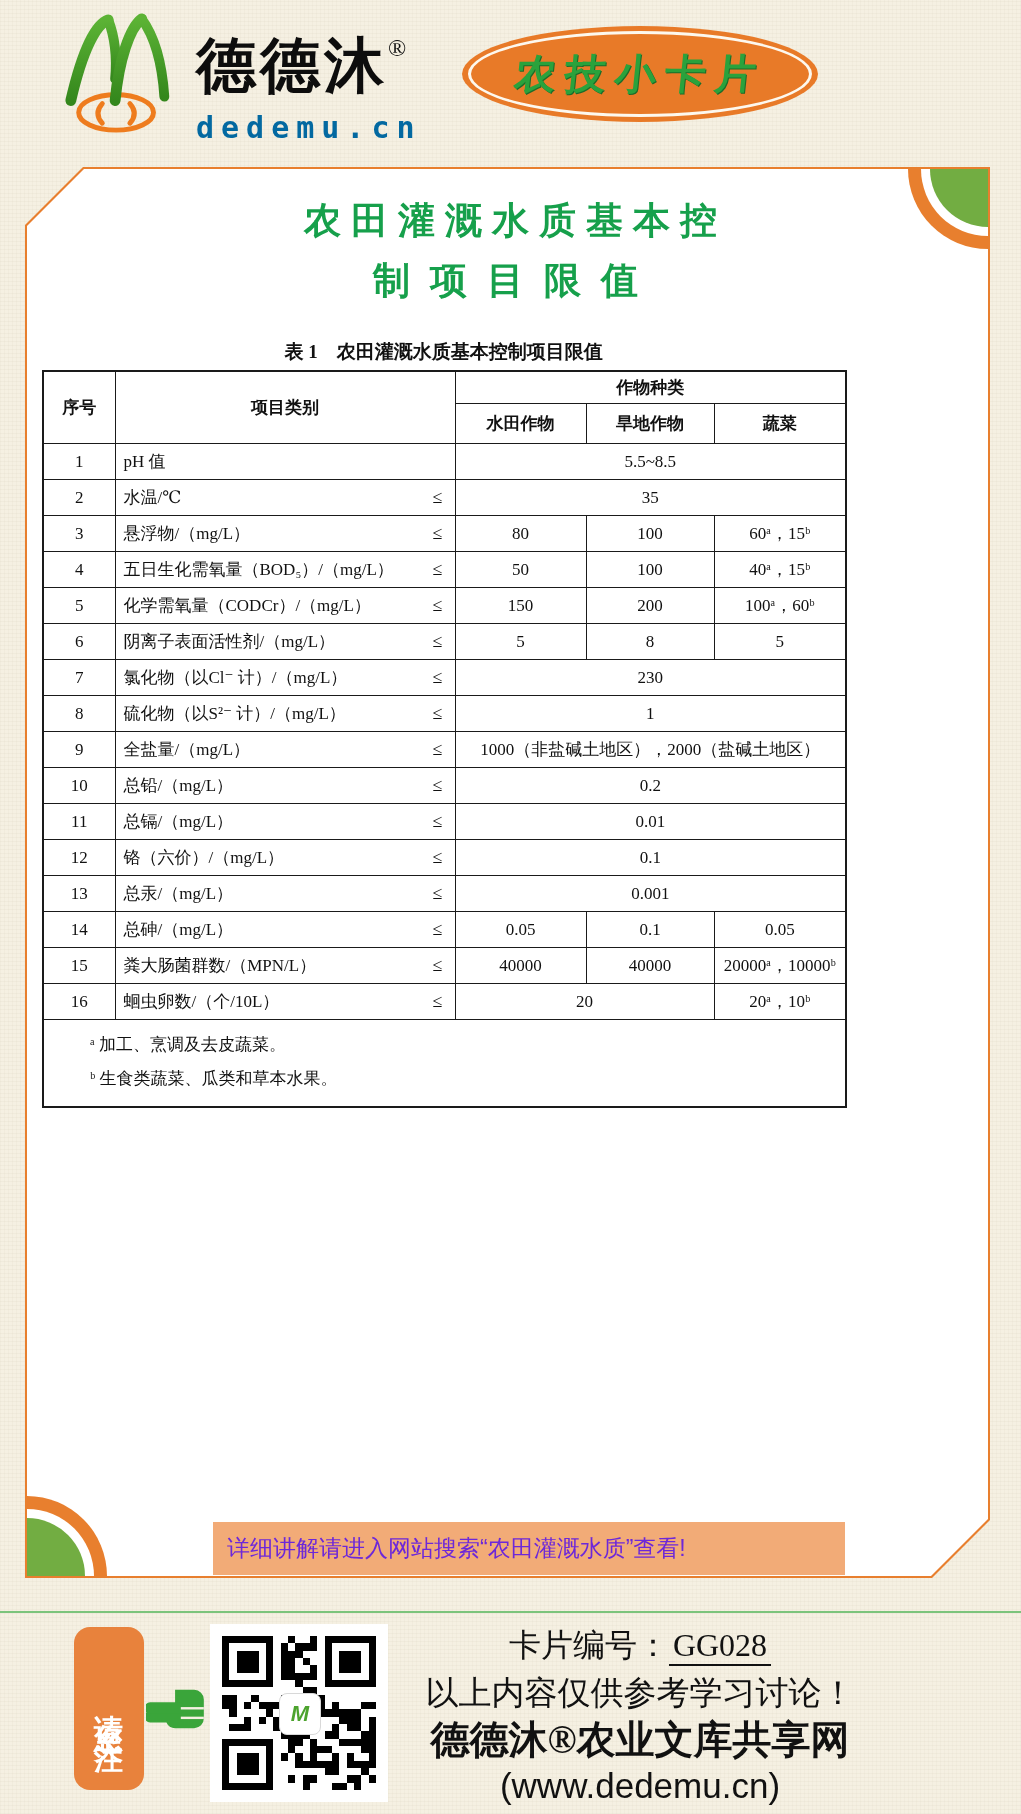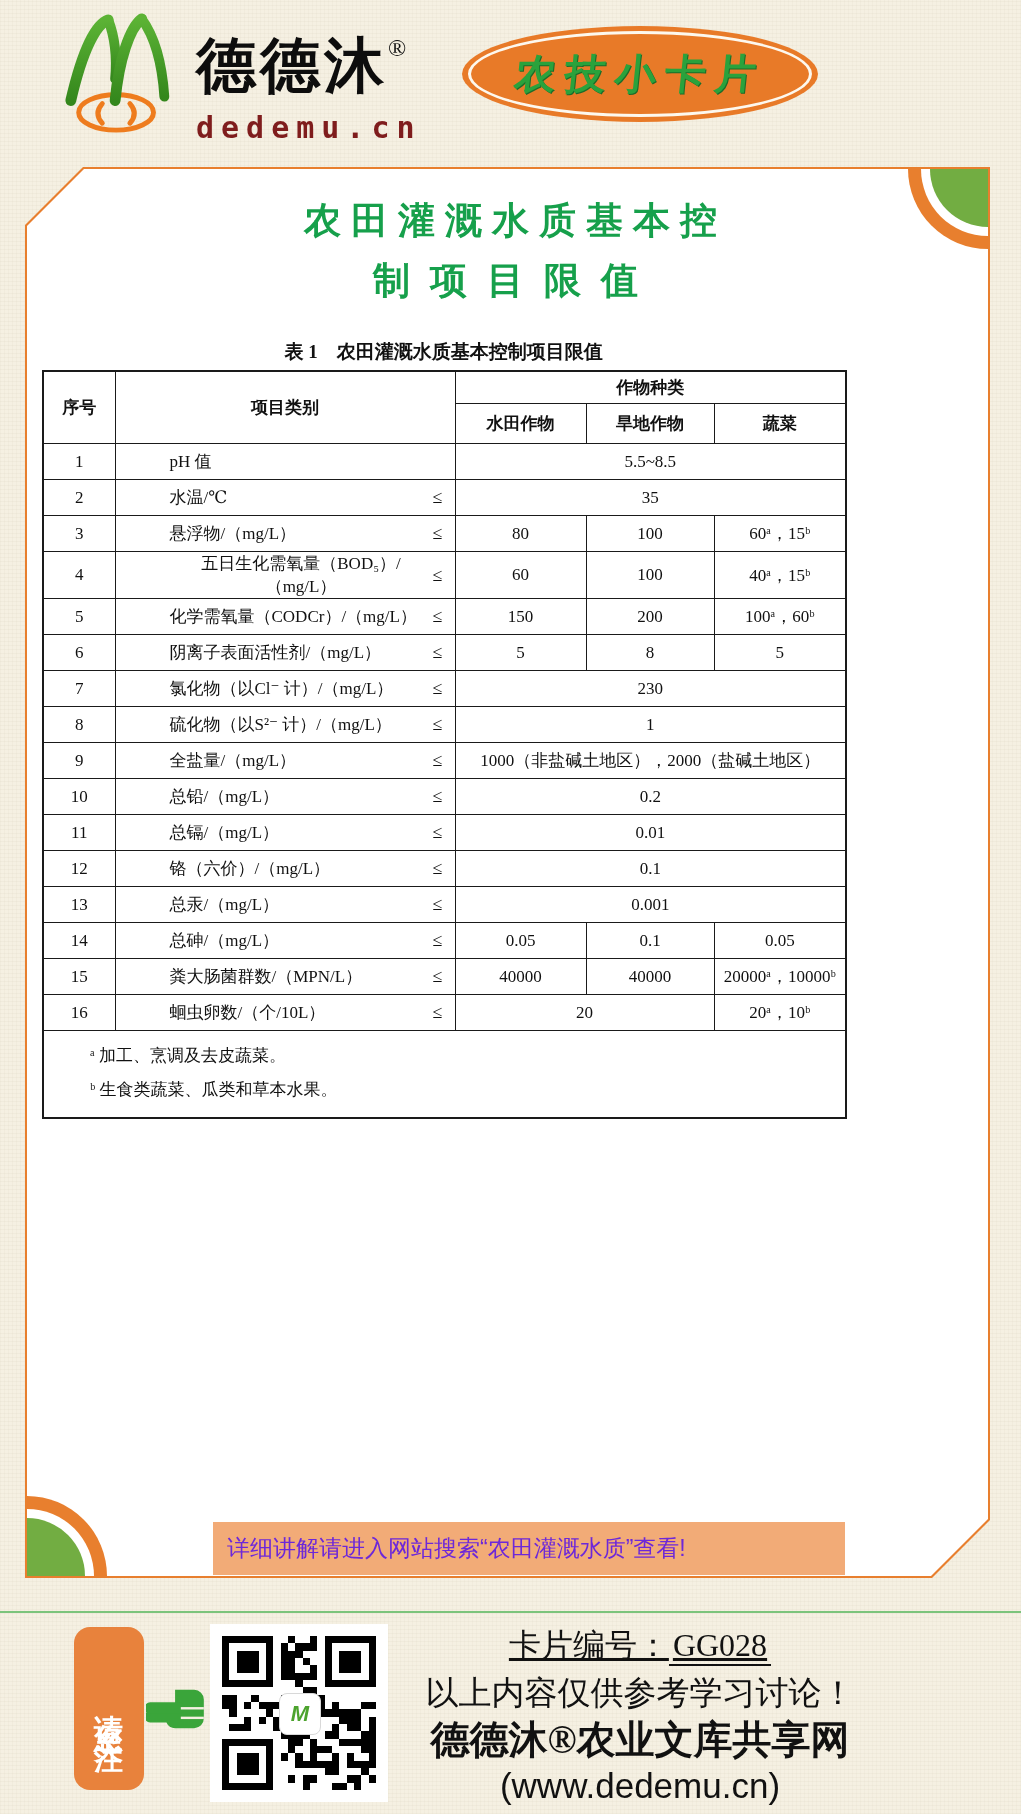--- a/index.html
+++ b/index.html
@@ -10,21 +10,21 @@
                repeating-linear-gradient(90deg,rgba(120,100,60,.03) 0 1px,transparent 1px 4px);}
   
   .top{position:absolute;left:0;top:0;width:1021px;height:160px;}
   .logo{position:absolute;left:62px;top:10px;display:flex;}
   .logo-mark{width:120px;height:128px;}
   .logo-text{margin-left:14px;}
   .brand-name{font-family:"Liberation Serif","DejaVu Serif",serif;font-weight:bold;
     font-size:60px;color:#0d0d0d;letter-spacing:4px;line-height:76px;}
   .brand-name sup{font-size:24px;font-weight:normal;vertical-align:30px;letter-spacing:0;}
   .brand-domain{font-family:"DejaVu Sans Mono","Liberation Mono",monospace;
-    font-size:30px;color:#7f1d1d;letter-spacing:7px;font-weight:bold;margin-top:6px;}
+    font-size:30px;color:#0369a1;letter-spacing:7px;font-weight:bold;margin-top:6px;}
   .badge{position:absolute;left:462px;top:26px;width:356px;height:96px;background:#e87a28;
     border-radius:50%;display:flex;align-items:center;justify-content:center;}
   .badge-inner{width:338px;height:80px;border:3px solid #fdf8ee;border-radius:50%;
     display:flex;align-items:center;justify-content:center;}
   .badge-label{color:#2aa23c;font-size:41px;font-weight:bold;letter-spacing:9px;
     transform:skewX(-6deg);text-shadow:1px 1px 0 #1c6b2a;}
   
   .card{position:absolute;left:25px;top:167px;width:965px;height:1411px;}
   .card-border{position:absolute;inset:0;background:#e87f2e;
     clip-path:polygon(58px 0,100% 0,100% calc(100% - 58px),calc(100% - 58px) 100%,0 100%,0 58px);}
@@ -44,41 +44,41 @@
   
   .table-wrap{position:absolute;left:17px;top:170px;width:803px;
     font-family:"Liberation Serif","DejaVu Serif",serif;}
   .caption{font-weight:bold;font-size:19px;color:#111;text-align:center;line-height:30px;margin-bottom:3px;}
   table{border-collapse:collapse;width:803px;table-layout:fixed;border:2px solid #1a1a1a;}
   th,td{border:1px solid #1a1a1a;color:#111;font-size:17px;text-align:center;padding:0;}
   thead th{font-weight:bold;}
   .hr1 th{height:31px;}
   .hr2 th{height:39px;}
   tbody td{height:35px;}
-  .row-item{text-align:center;padding-left:46px;}
+  .row-item{text-align:left;}
   .item-flex{display:flex;align-items:center;justify-content:space-between;padding:0 12px 0 8px;}
   .leq{font-size:18px;}
   td.foot{text-align:left;padding:8px 8px 10px 46px;}
   td.foot div{line-height:34px;font-size:17px;}
   
   .banner{position:absolute;left:188px;top:1355px;width:632px;height:53px;background:#f2ab77;
     color:#6d28d9;font-size:23px;display:flex;align-items:center;padding-left:14px;box-sizing:border-box;}
   
   .separator{position:absolute;left:0;top:1611px;width:1021px;height:2px;background:#7cc47c;}
   .follow-tab{position:absolute;left:74px;top:1627px;width:70px;height:163px;background:#e8823c;
     border-radius:16px;display:flex;align-items:center;justify-content:center;
     writing-mode:vertical-rl;text-orientation:upright;color:#fff;font-size:29px;font-weight:bold;letter-spacing:9px;}
   .hand{position:absolute;left:146px;top:1686px;width:62px;height:46px;}
   .qr{position:absolute;left:210px;top:1624px;width:178px;height:178px;background:#fff;}
   .qr svg{position:absolute;left:12px;top:12px;width:154px;height:154px;}
   .qr-logo{position:absolute;left:69px;top:69px;width:40px;height:40px;background:#fff;border:1px solid #d8d8d8;
     border-radius:8px;display:flex;align-items:center;justify-content:center;
     color:#4ca32e;font-weight:bold;font-size:22px;font-style:italic;}
   .foot-text{position:absolute;left:410px;top:1624px;width:460px;text-align:center;color:#111;}
-  .ft-l1{font-family:"Liberation Serif","DejaVu Serif",serif;font-size:32px;line-height:42px;margin-bottom:6px;text-decoration:underline;}
+  .ft-l1{font-family:"Liberation Serif","DejaVu Serif",serif;font-size:32px;line-height:42px;margin-bottom:6px;}
   .ft-l1 .code{border-bottom:2px solid #111;padding:0 4px 1px 4px;}
   .ft-l2{font-family:"Liberation Serif","DejaVu Serif",serif;font-size:33px;line-height:42px;margin-bottom:6px;}
   .ft-l3{font-family:"Liberation Serif","DejaVu Serif",serif;font-weight:bold;font-size:39px;line-height:40px;margin-bottom:4px;}
   .ft-l4{font-size:35px;line-height:44px;}
 </style>
 </head>
 <body>
 
 <div class="page">
 
@@ -187,21 +187,21 @@
               <td>60ᵃ，15ᵇ</td>
             </tr>
             <tr>
               <td>4</td>
               <td class="row-item">
                 <div class="item-flex">
                   <span>五日生化需氧量（BOD₅）/（mg/L）</span>
                   <span class="leq">≤</span>
                 </div>
               </td>
-              <td>60</td>
+              <td>50</td>
               <td>100</td>
               <td>40ᵃ，15ᵇ</td>
             </tr>
             <tr>
               <td>5</td>
               <td class="row-item">
                 <div class="item-flex">
                   <span>化学需氧量（CODCr）/（mg/L）</span>
                   <span class="leq">≤</span>
                 </div>

